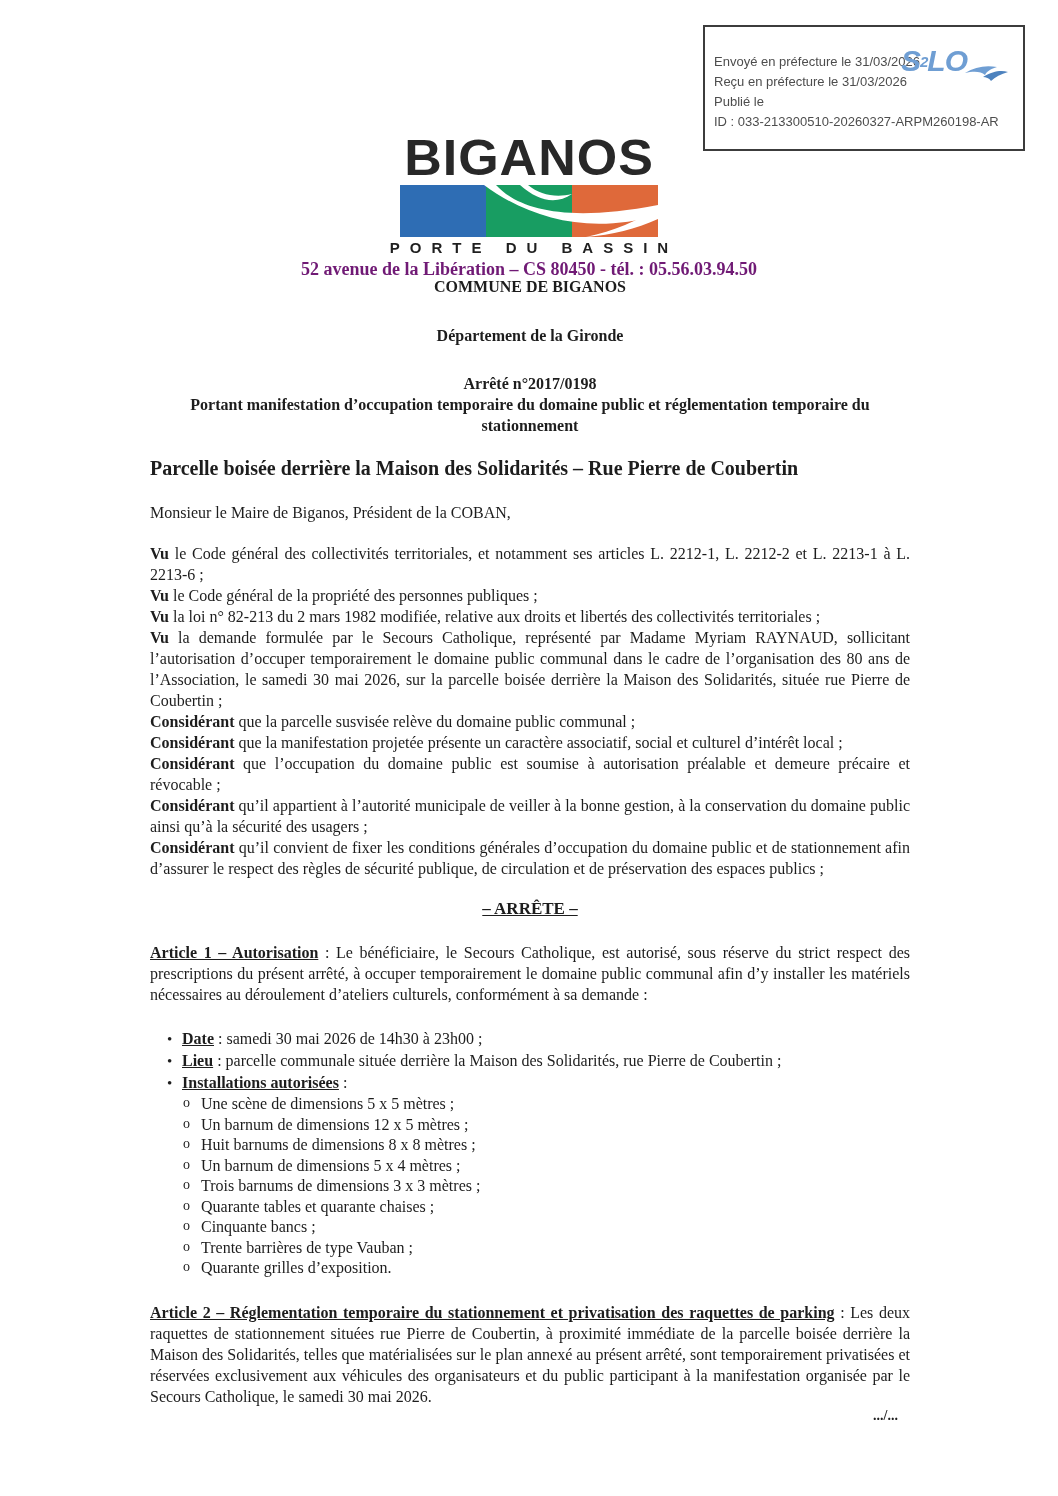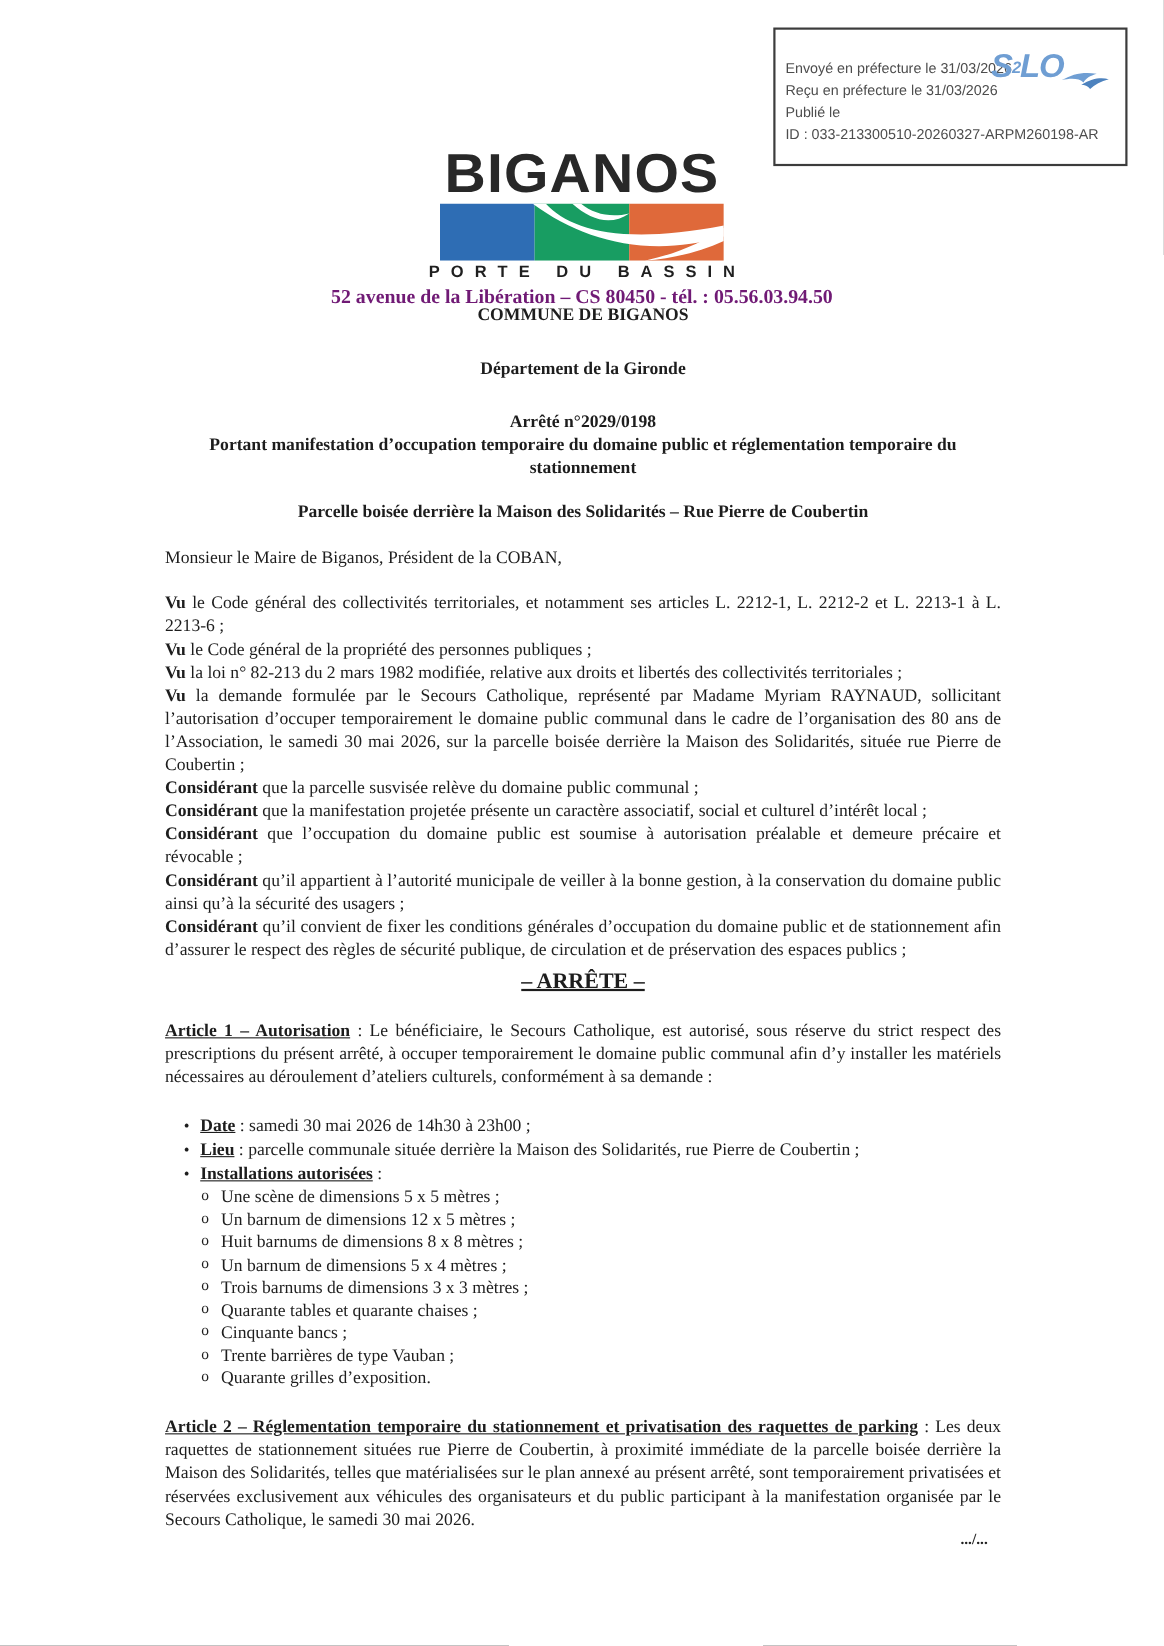--- a/index.html
+++ b/index.html
@@ -52,28 +52,28 @@
     margin-top:2px;
   }
   .logo-address { font-size:18px; font-weight:bold; margin-top:3px; color:#701a75; }
 
   
   .doc { position:absolute; left:150px; top:278px; width:760px; }
   .t-commune { text-align:center; font-weight:bold; font-size:16px; margin:0; }
   .t-dept    { text-align:center; font-weight:bold; font-size:16px; margin:31px 0 0 0; }
   .t-no      { text-align:center; font-weight:bold; font-size:16px; margin:30px 0 0 0; }
   .t-subject { text-align:center; font-weight:bold; font-size:16px; line-height:21px; margin:1px 0 0 0; }
-  .t-loc     { text-align:center; font-weight:bold; font-size:16px; margin:21px 0 0 0; }
+  .t-loc     { text-align:left; font-weight:bold; font-size:20px; margin:21px 0 0 0; }
 
   .salutation { font-size:16px; margin:24px 0 0 0; }
   .clauses { margin-top:21px; }
   .clause  { font-size:16px; line-height:21px; text-align:justify; margin:0; }
   .clause b { font-weight:bold; }
 
-  .arrete-head { text-align:center; font-weight:bold; font-size:20px; margin:7px 0 0 0; }
+  .arrete-head { text-align:center; font-weight:bold; font-size:17px; margin:20px 0 0 0; }
   .arrete-head span { text-decoration:underline; }
 
   .article { font-size:16px; line-height:21px; text-align:justify; margin:23px 0 0 0; }
   .art-title { font-weight:bold; text-decoration:underline; }
 
   .list { margin-top:23px; font-size:16px; }
   .li1 { position:relative; padding-left:32px; line-height:22px; }
   .li1 .b1 { position:absolute; left:17px; top:0; font-size:15px; }
   .li1 .lbl { font-weight:bold; text-decoration:underline; }
   .li2 { position:relative; padding-left:51px; line-height:20.5px; }
@@ -112,21 +112,21 @@
       <path d="M186 52 C214 46 238 36 258 22 L258 34 C236 44 212 50 186 52 Z" fill="#ffffff"></path>
       <path d="M128 0 C140 10 156 13 172 9 C156 20 138 16 120 0 Z" fill="#ffffff"></path>
     </svg>
     <div class="logo-tagline">PORTE DU BASSIN</div>
     <div class="logo-address">52 avenue de la Libération – CS 80450 - tél. : 05.56.03.94.50</div>
   </div>
 
   <div class="doc">
     <p class="t-commune">COMMUNE DE BIGANOS</p>
     <p class="t-dept">Département de la Gironde</p>
-    <p class="t-no">Arrêté n°2029/0198</p>
+    <p class="t-no">Arrêté n°2017/0198</p>
     <p class="t-subject">Portant manifestation d’occupation temporaire du domaine public et réglementation temporaire du stationnement</p>
     <p class="t-loc">Parcelle boisée derrière la Maison des Solidarités – Rue Pierre de Coubertin</p>
 
     <p class="salutation">Monsieur le Maire de Biganos, Président de la COBAN,</p>
 
     <div class="clauses">
       <p class="clause"><b>Vu</b><span> le Code général des collectivités territoriales, et notamment ses articles L. 2212-1, L. 2212-2 et L. 2213-1 à L. 2213-6 ;</span></p>
       <p class="clause"><b>Vu</b><span> le Code général de la propriété des personnes publiques ;</span></p>
       <p class="clause"><b>Vu</b><span> la loi n° 82-213 du 2 mars 1982 modifiée, relative aux droits et libertés des collectivités territoriales ;</span></p>
       <p class="clause"><b>Vu</b><span> la demande formulée par le Secours Catholique, représenté par Madame Myriam RAYNAUD, sollicitant l’autorisation d’occuper temporairement le domaine public communal dans le cadre de l’organisation des 80 ans de l’Association, le samedi 30 mai 2026, sur la parcelle boisée derrière la Maison des Solidarités, située rue Pierre de Coubertin ;</span></p>

